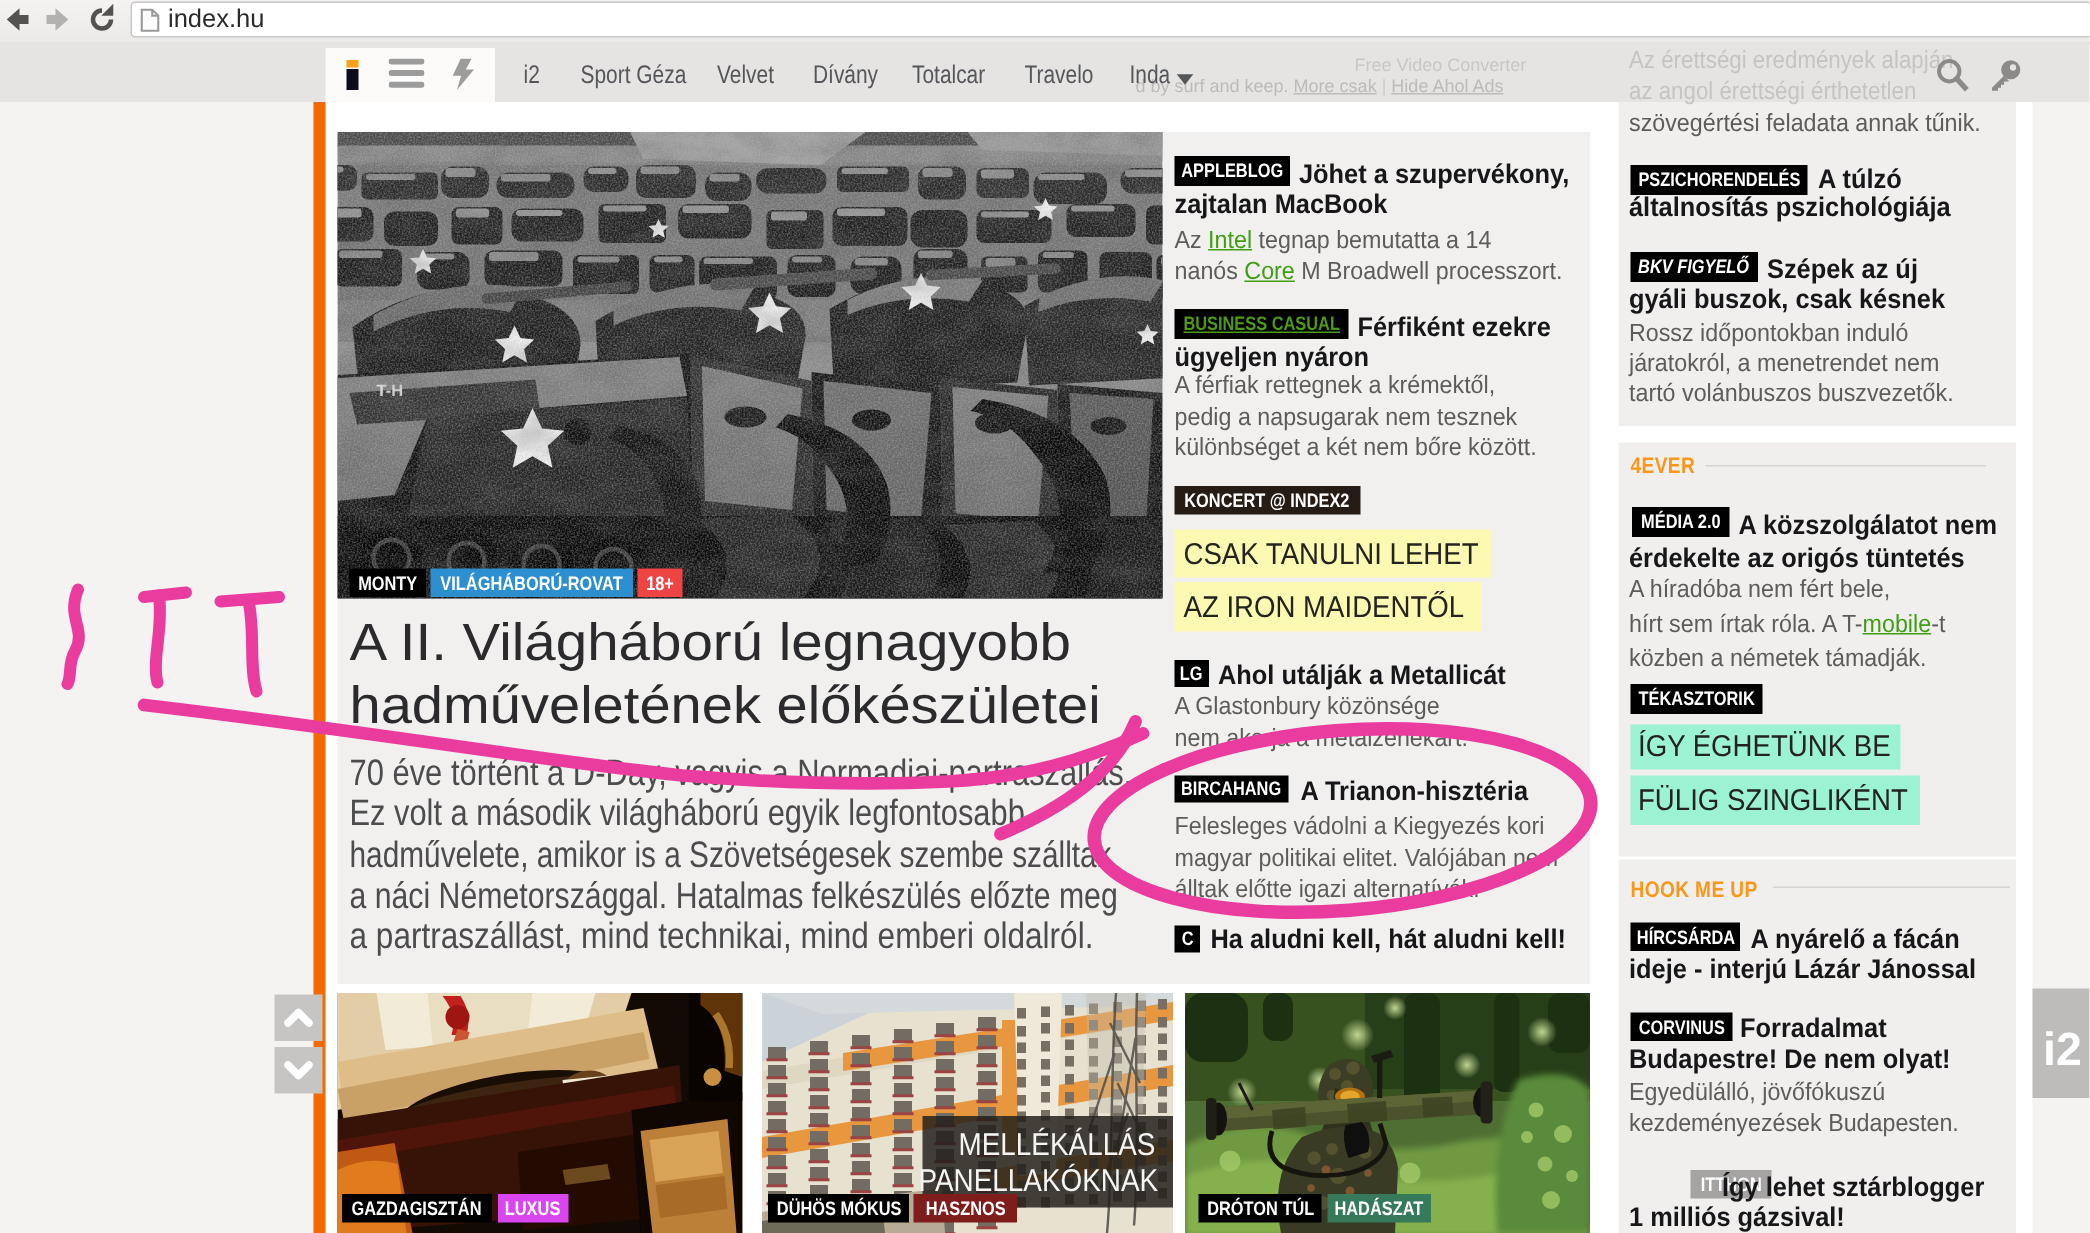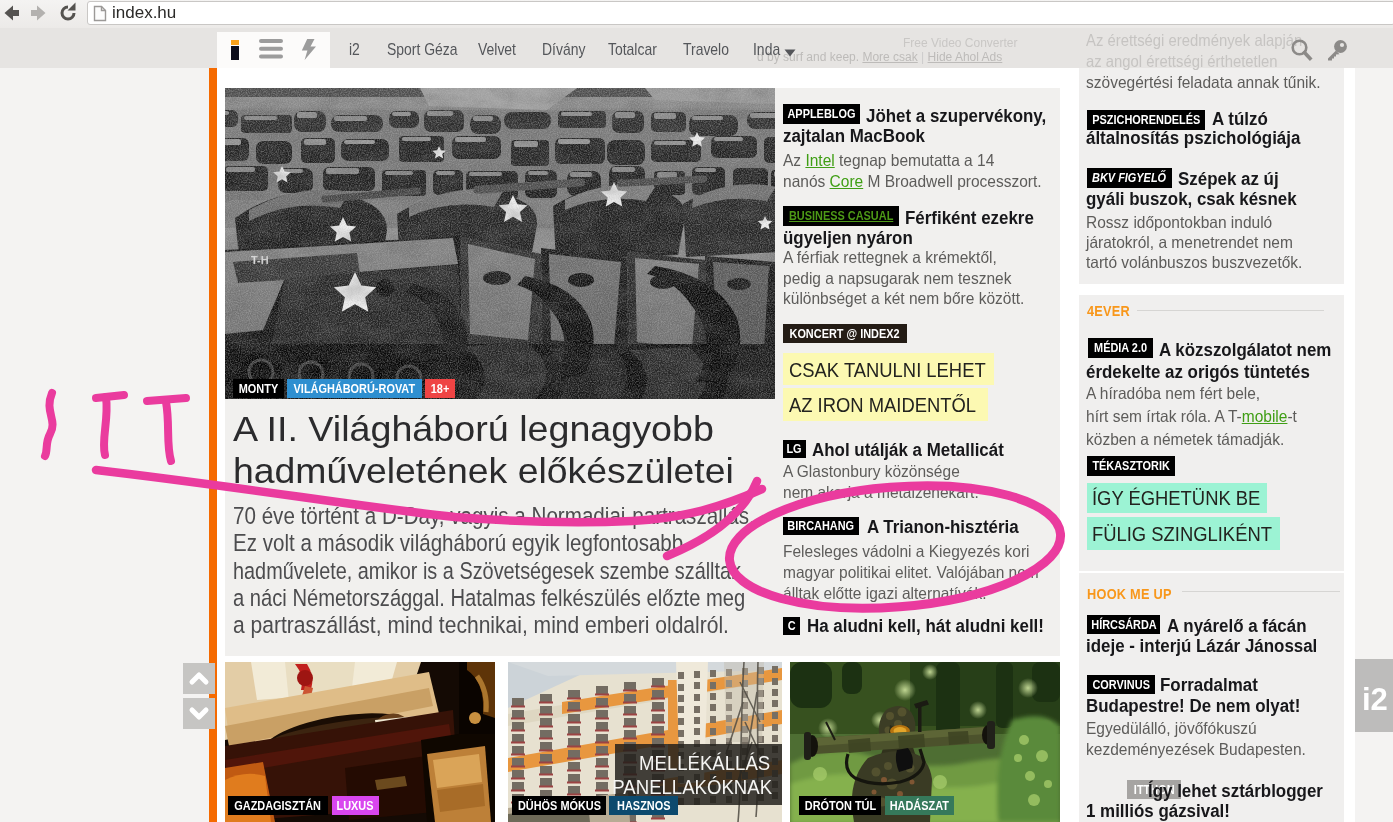--- a/index.html
+++ b/index.html
@@ -698,21 +698,21 @@
 </div>
 <div class="badge" style="left:228px;top:796px;width:100px;height:19px;line-height:19px;">
     <span>GAZDAGISZTÁN</span>
   </div>
 <div class="badge" style="left:332px;top:796px;width:47px;height:19px;line-height:19px;background:#d946ef;">
     <span>LUXUS</span>
   </div>
 <div class="badge" style="left:512px;top:796px;width:94px;height:19px;line-height:19px;">
     <span>DÜHÖS MÓKUS</span>
   </div>
-<div class="badge" style="left:609px;top:796px;width:69px;height:19px;line-height:19px;background:#0c4a6e;">
+<div class="badge" style="left:609px;top:796px;width:69px;height:19px;line-height:19px;background:#7f1d1d;">
     <span>HASZNOS</span>
   </div>
 <div class="badge" style="left:799px;top:796px;width:82px;height:19px;line-height:19px;">
     <span>DRÓTON TÚL</span>
   </div>
 <div class="badge" style="left:885px;top:796px;width:69px;height:19px;line-height:19px;background:#36795b;">
     <span>HADÁSZAT</span>
   </div>
 
 <div class="abs" style="left:183px;top:663px;width:32px;height:31px;background:#c6c5c3;"></div>

